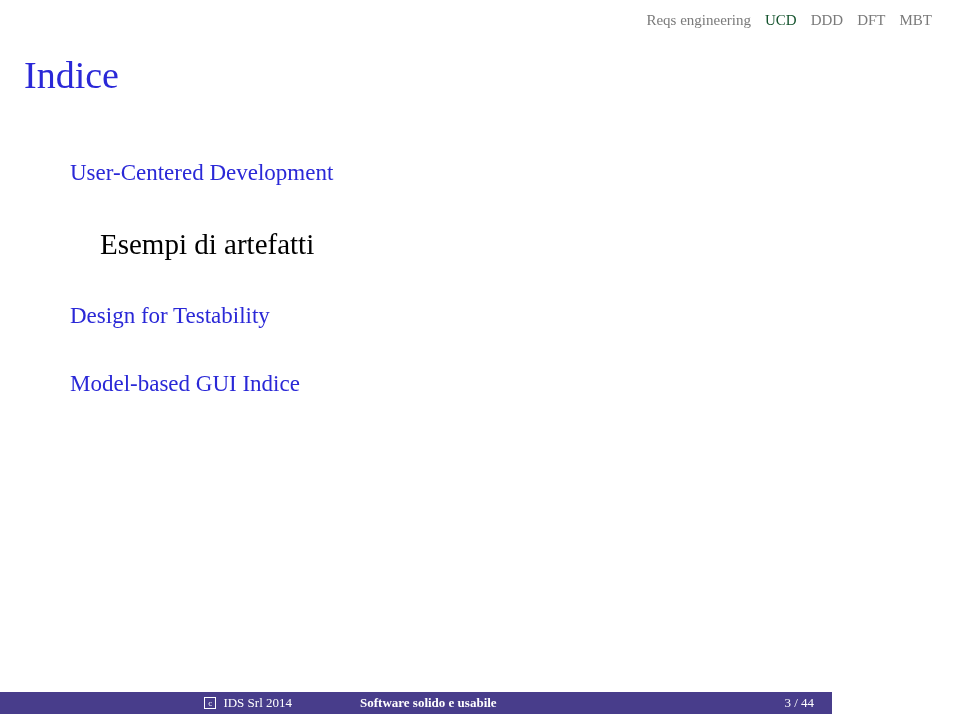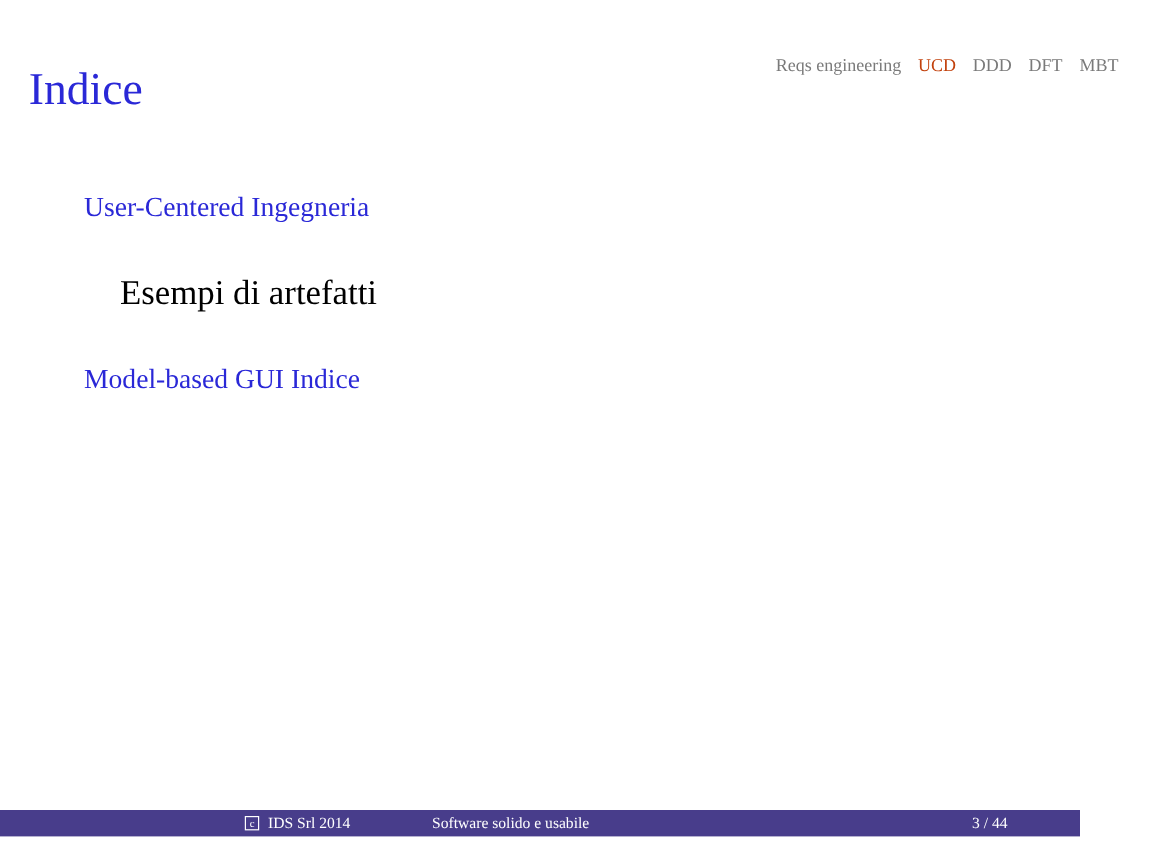--- a/index.html
+++ b/index.html
@@ -18,25 +18,24 @@
     }
     
     .header-nav {
       position: absolute;
       top: 12px;
       right: 28px;
       display: flex;
       gap: 14px;
       font-size: 15px;
       color: #7a7a7a;
-      margin-top: 35px;
     }
     
     .header-nav span.active {
-      color: #c2410c;
+      color: #14532d;
     }
     
     .title {
       position: absolute;
       top: 53px;
       left: 24px;
       font-size: 38px;
       color: #2A28D7;
       font-weight: normal;
     }
@@ -60,45 +59,47 @@
       margin-bottom: 42px;
       font-size: 29px;
     }
     
     .item-with-sub {
       margin-bottom: 0;
     }
     
     .footer {
       position: absolute;
-      bottom: 18px;
+      bottom: 1px;
       left: 0;
-      width: 900px;
+      width: 832px;
       height: 22px;
       background: #483D8B;
       display: flex;
       align-items: center;
       color: #ffffff;
       font-size: 13px;
     }
     
     .footer-left {
       width: 330px;
       text-align: right;
       padding-right: 38px;
     }
     
     .footer-middle {
       flex: 1;
       text-align: left;
       padding-left: 30px;
+      font-weight: bold;
     }
     
     .footer-right {
       width: 90px;
+      text-align: right;
       padding-right: 18px;
     }
     
     .copyright-symbol {
       display: inline-block;
       border: 1px solid #ffffff;
       font-size: 9px;
       line-height: 11px;
       width: 12px;
       height: 12px;
@@ -117,22 +118,23 @@
   <span>Reqs engineering</span>
   <span class="active">UCD</span>
   <span>DDD</span>
   <span>DFT</span>
   <span>MBT</span>
 </div>
 
 <h1 class="title">Indice</h1>
 
 <div class="content">
-  <div class="item item-with-sub">User-Centered Ingegneria</div>
+  <div class="item item-with-sub">User-Centered Development</div>
   <div class="subitem">Esempi di artefatti</div>
+  <div class="item">Design for Testability</div>
   <div class="item">Model-based GUI Indice</div>
 </div>
 
 <div class="footer">
   <div class="footer-left">
     <span class="copyright-symbol">c</span>
     <span>IDS Srl 2014</span>
   </div>
   <div class="footer-middle">Software solido e usabile</div>
   <div class="footer-right">3 / 44</div>

